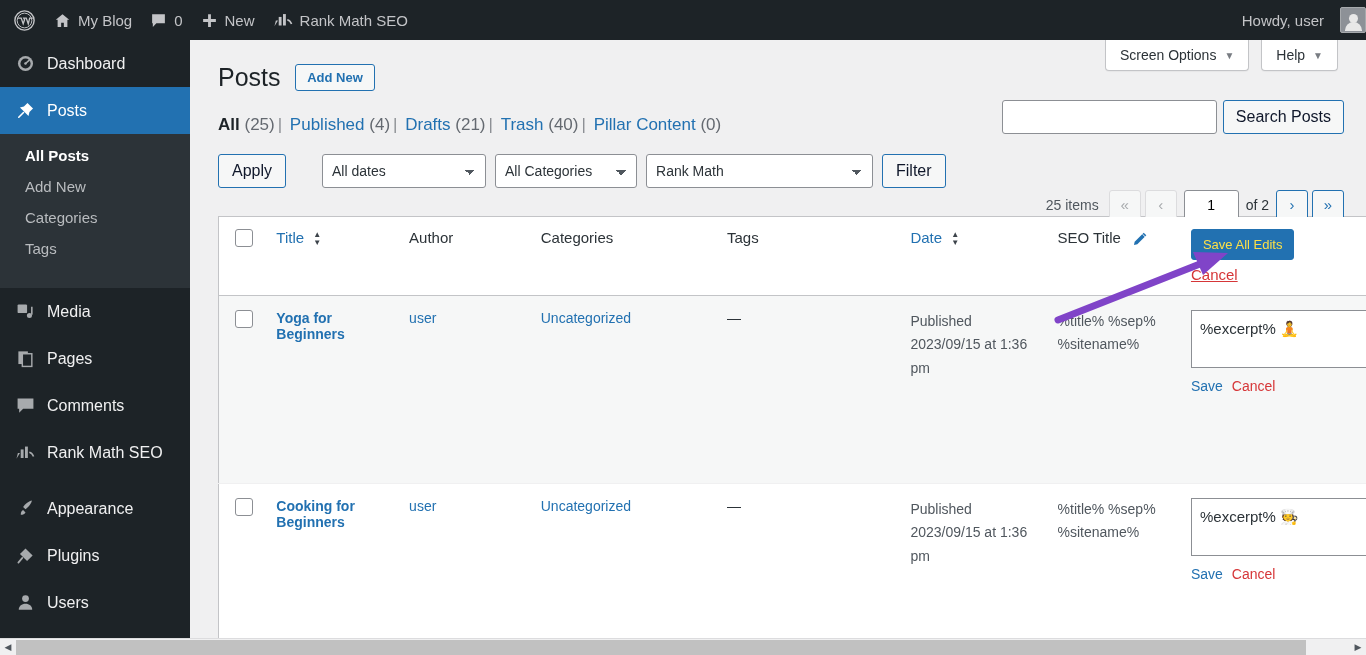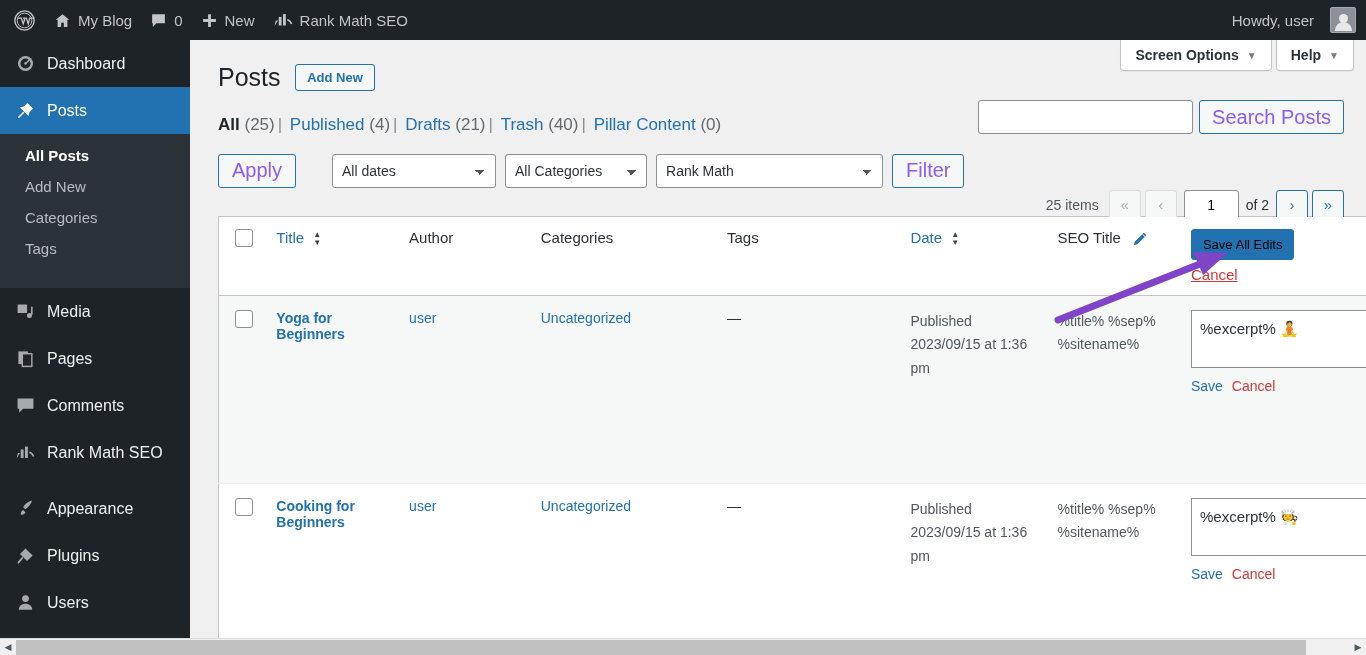--- a/index.html
+++ b/index.html
@@ -18,21 +18,21 @@
     background: #1d2327; color: #c3c4c7;
     display: flex; align-items: center;
     z-index: 40;
   }
   .ab-item {
     display: flex; align-items: center; gap: 7px;
     height: 40px; padding: 0 9px;
     color: #c3c4c7; font-size: 15px; white-space: nowrap;
   }
   .ab-item.wplogo { padding: 0 10px 0 14px; }
-  .ab-right { margin-left: auto; display: flex; align-items: center; padding-right: 10px; }
+  .ab-right { margin-left: auto; display: flex; align-items: center; }
   .ab-avatar {
     width: 26px; height: 26px; background: #8d9197;
     border: 1px solid #a7aaad; border-radius: 2px;
     display: flex; align-items: flex-end; justify-content: center;
     overflow: hidden; margin-left: 9px;
   }
   .ab-avatar .head { width: 9px; height: 9px; border-radius: 50%; background: #e8e8e8; position: relative; top: -9px;}
   .ab-avatar .body { width: 17px; height: 9px; border-radius: 9px 9px 0 0; background: #e8e8e8; position: absolute; bottom: 1px;}
   .ab-avatar { position: relative; }
   .icon-svg { display: block; }
@@ -65,22 +65,22 @@
   .menu-sep { height: 9px; }
 
   
   #wpbody {
     position: absolute; top: 40px; left: 190px;
     width: 1176px; height: 603px;
     background: #f0f0f1;
     overflow: hidden;
   }
   .screen-meta-links {
-    position: absolute; top: 0px; right: 12px;
-    display: flex; gap: 4px; font-weight: bold;
+    position: absolute; top: 0px; right: 28px;
+    display: flex; gap: 12px;
   }
   .sm-btn {
     background: #fff; border: 1px solid #c3c4c7; border-top: none;
     border-radius: 0 0 4px 4px;
     padding: 7px 14px 7px 14px;
     font-size: 14px; color: #2c3338;
     display: flex; align-items: center; gap: 8px;
     box-shadow: 0 1px 1px rgba(0,0,0,.04);
   }
   .caret-dn { font-size: 10px; color: #787c82; }
@@ -113,23 +113,23 @@
     position: absolute; top: 60px; right: 22px;
     display: flex; gap: 6px; align-items: center;
   }
   .search-box input {
     width: 215px; height: 34px;
     border: 1px solid #8c8f94; border-radius: 3px;
     background: #fff; padding: 0 8px; font-size: 14px;
     font-family: "Liberation Sans", sans-serif;
   }
   .btn-secondary {
-    background: #f6f7f7; border: 1px solid #2271b1; color: #8b5cf6;
+    background: #f6f7f7; border: 1px solid #2271b1; color: #0f172a;
     border-radius: 3px; height: 34px; padding: 0 12px;
-    font-size: 20px; font-family: "Liberation Sans", sans-serif;
+    font-size: 16px; font-family: "Liberation Sans", sans-serif;
     cursor: pointer; white-space: nowrap;
   }
 
   .tablenav { position: relative; height: 60px; margin-top: 12px; }
   .actions { display: flex; align-items: center; gap: 9px; position: absolute; left: 0; top: 0; }
   select.wp-select {
     height: 34px; border: 1px solid #8c8f94; border-radius: 3px;
     background: #fff; font-size: 14px; color: #2c3338;
     padding: 0 26px 0 9px; font-family: "Liberation Sans", sans-serif;
     -webkit-appearance: none; appearance: none;
@@ -194,21 +194,21 @@
   .sortable-link { color: #2271b1; text-decoration: none; }
   .sort-arrows {
     display: inline-flex; flex-direction: column; gap: 1px;
     margin-left: 5px; vertical-align: middle; line-height: 0;
   }
   .sort-arrows span { font-size: 8px; color: #3c434a; line-height: 7px; }
 
   .pencil-ico { margin-left: 7px; vertical-align: middle; }
 
   .btn-primary {
-    background: #2271b1; border: 1px solid #2271b1; color: #000000;
+    background: #2271b1; border: 1px solid #2271b1; color: #fde047;
     border-radius: 3px; padding: 7px 11px; font-size: 13px;
     font-weight: 400; font-family: "Liberation Sans", sans-serif;
     cursor: pointer; white-space: nowrap;
   }
   .cancel-all {
     display: block; margin-top: 6px; color: #d63638;
     text-decoration: underline; font-size: 15px;
   }
 
   table.wp-list-table tbody td {

